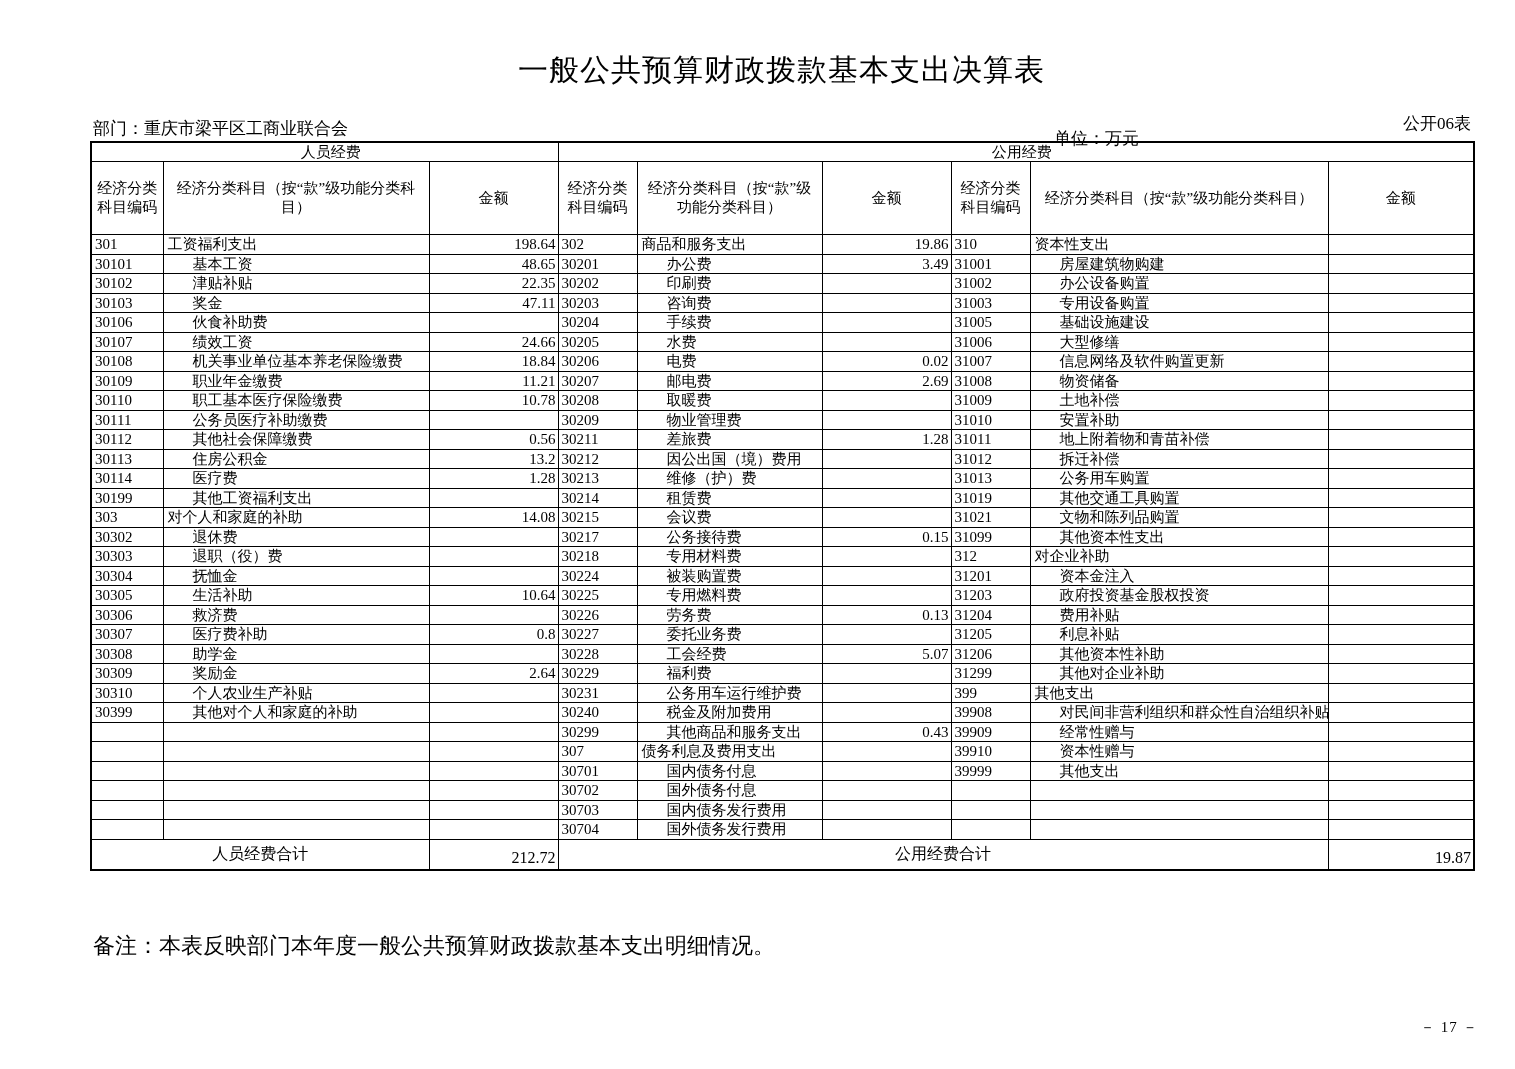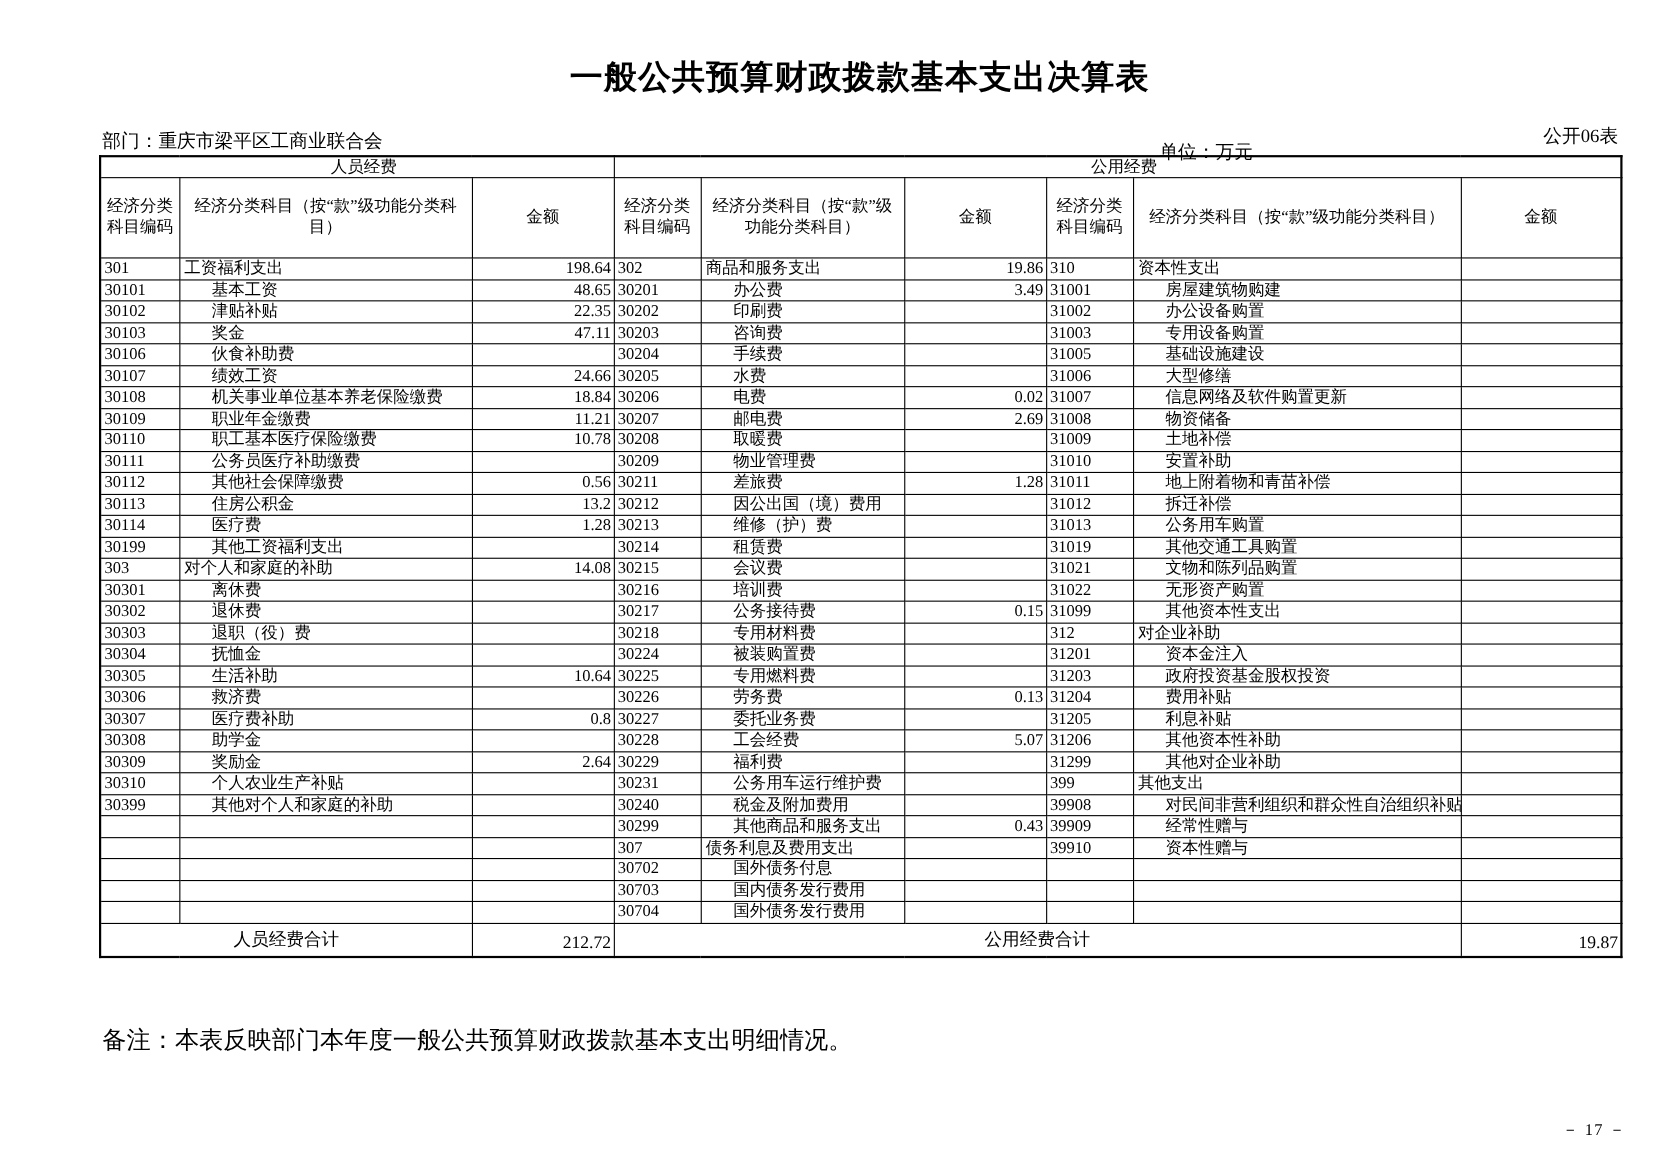--- a/index.html
+++ b/index.html
@@ -3,21 +3,21 @@
 <meta charset="utf-8">
 <style>
   html,body{margin:0;padding:0;}
   body{
     width:1515px;height:1069px;background:#ffffff;color:#000;
     font-family:"Liberation Serif","DejaVu Serif",serif;
     position:relative;overflow:hidden;
   }
   .title{
     position:absolute;top:50px;left:90px;width:1383px;
-    text-align:center;font-size:30px;font-weight:bold;letter-spacing:1px;
+    text-align:center;font-size:30px;font-weight:normal;letter-spacing:1px;
   }
   .meta{position:absolute;top:117px;left:90px;width:1383px;height:24px;font-size:17px;}
   .meta .dept{position:absolute;left:3px;top:0;}
   .meta .unit{position:absolute;left:928px;top:10px;margin-left:36px;}
   .meta .form{position:absolute;right:2px;top:-5px;}
   .table-wrap{position:absolute;top:141px;left:90px;width:1383px;}
   table{
     border-collapse:collapse;table-layout:fixed;width:1383px;
     border:2px solid #000;
   }
@@ -242,31 +242,20 @@
           <td class="subject">对个人和家庭的补助</td>
           <td class="amount">14.08</td>
           <td class="code">30215</td>
           <td class="subject indent">会议费</td>
           <td class="amount"></td>
           <td class="code">31021</td>
           <td class="subject indent">文物和陈列品购置</td>
           <td class="amount"></td>
         </tr>
         <tr>
-          <td class="code">30301</td>
-          <td class="subject indent">离休费</td>
-          <td class="amount"></td>
-          <td class="code">30216</td>
-          <td class="subject indent">培训费</td>
-          <td class="amount"></td>
-          <td class="code">31022</td>
-          <td class="subject indent">无形资产购置</td>
-          <td class="amount"></td>
-        </tr>
-        <tr>
           <td class="code">30302</td>
           <td class="subject indent">退休费</td>
           <td class="amount"></td>
           <td class="code">30217</td>
           <td class="subject indent">公务接待费</td>
           <td class="amount">0.15</td>
           <td class="code">31099</td>
           <td class="subject indent">其他资本性支出</td>
           <td class="amount"></td>
         </tr>
@@ -382,20 +371,31 @@
         </tr>
         <tr>
           <td class="code"></td>
           <td class="subject"></td>
           <td class="amount"></td>
           <td class="code">307</td>
           <td class="subject">债务利息及费用支出</td>
           <td class="amount"></td>
           <td class="code">39910</td>
           <td class="subject indent">资本性赠与</td>
+          <td class="amount"></td>
+        </tr>
+        <tr>
+          <td class="code"></td>
+          <td class="subject"></td>
+          <td class="amount"></td>
+          <td class="code">30701</td>
+          <td class="subject indent">国内债务付息</td>
+          <td class="amount"></td>
+          <td class="code">39999</td>
+          <td class="subject indent">其他支出</td>
           <td class="amount"></td>
         </tr>
         <tr>
           <td class="code"></td>
           <td class="subject"></td>
           <td class="amount"></td>
           <td class="code">30702</td>
           <td class="subject indent">国外债务付息</td>
           <td class="amount"></td>
           <td class="code"></td>

